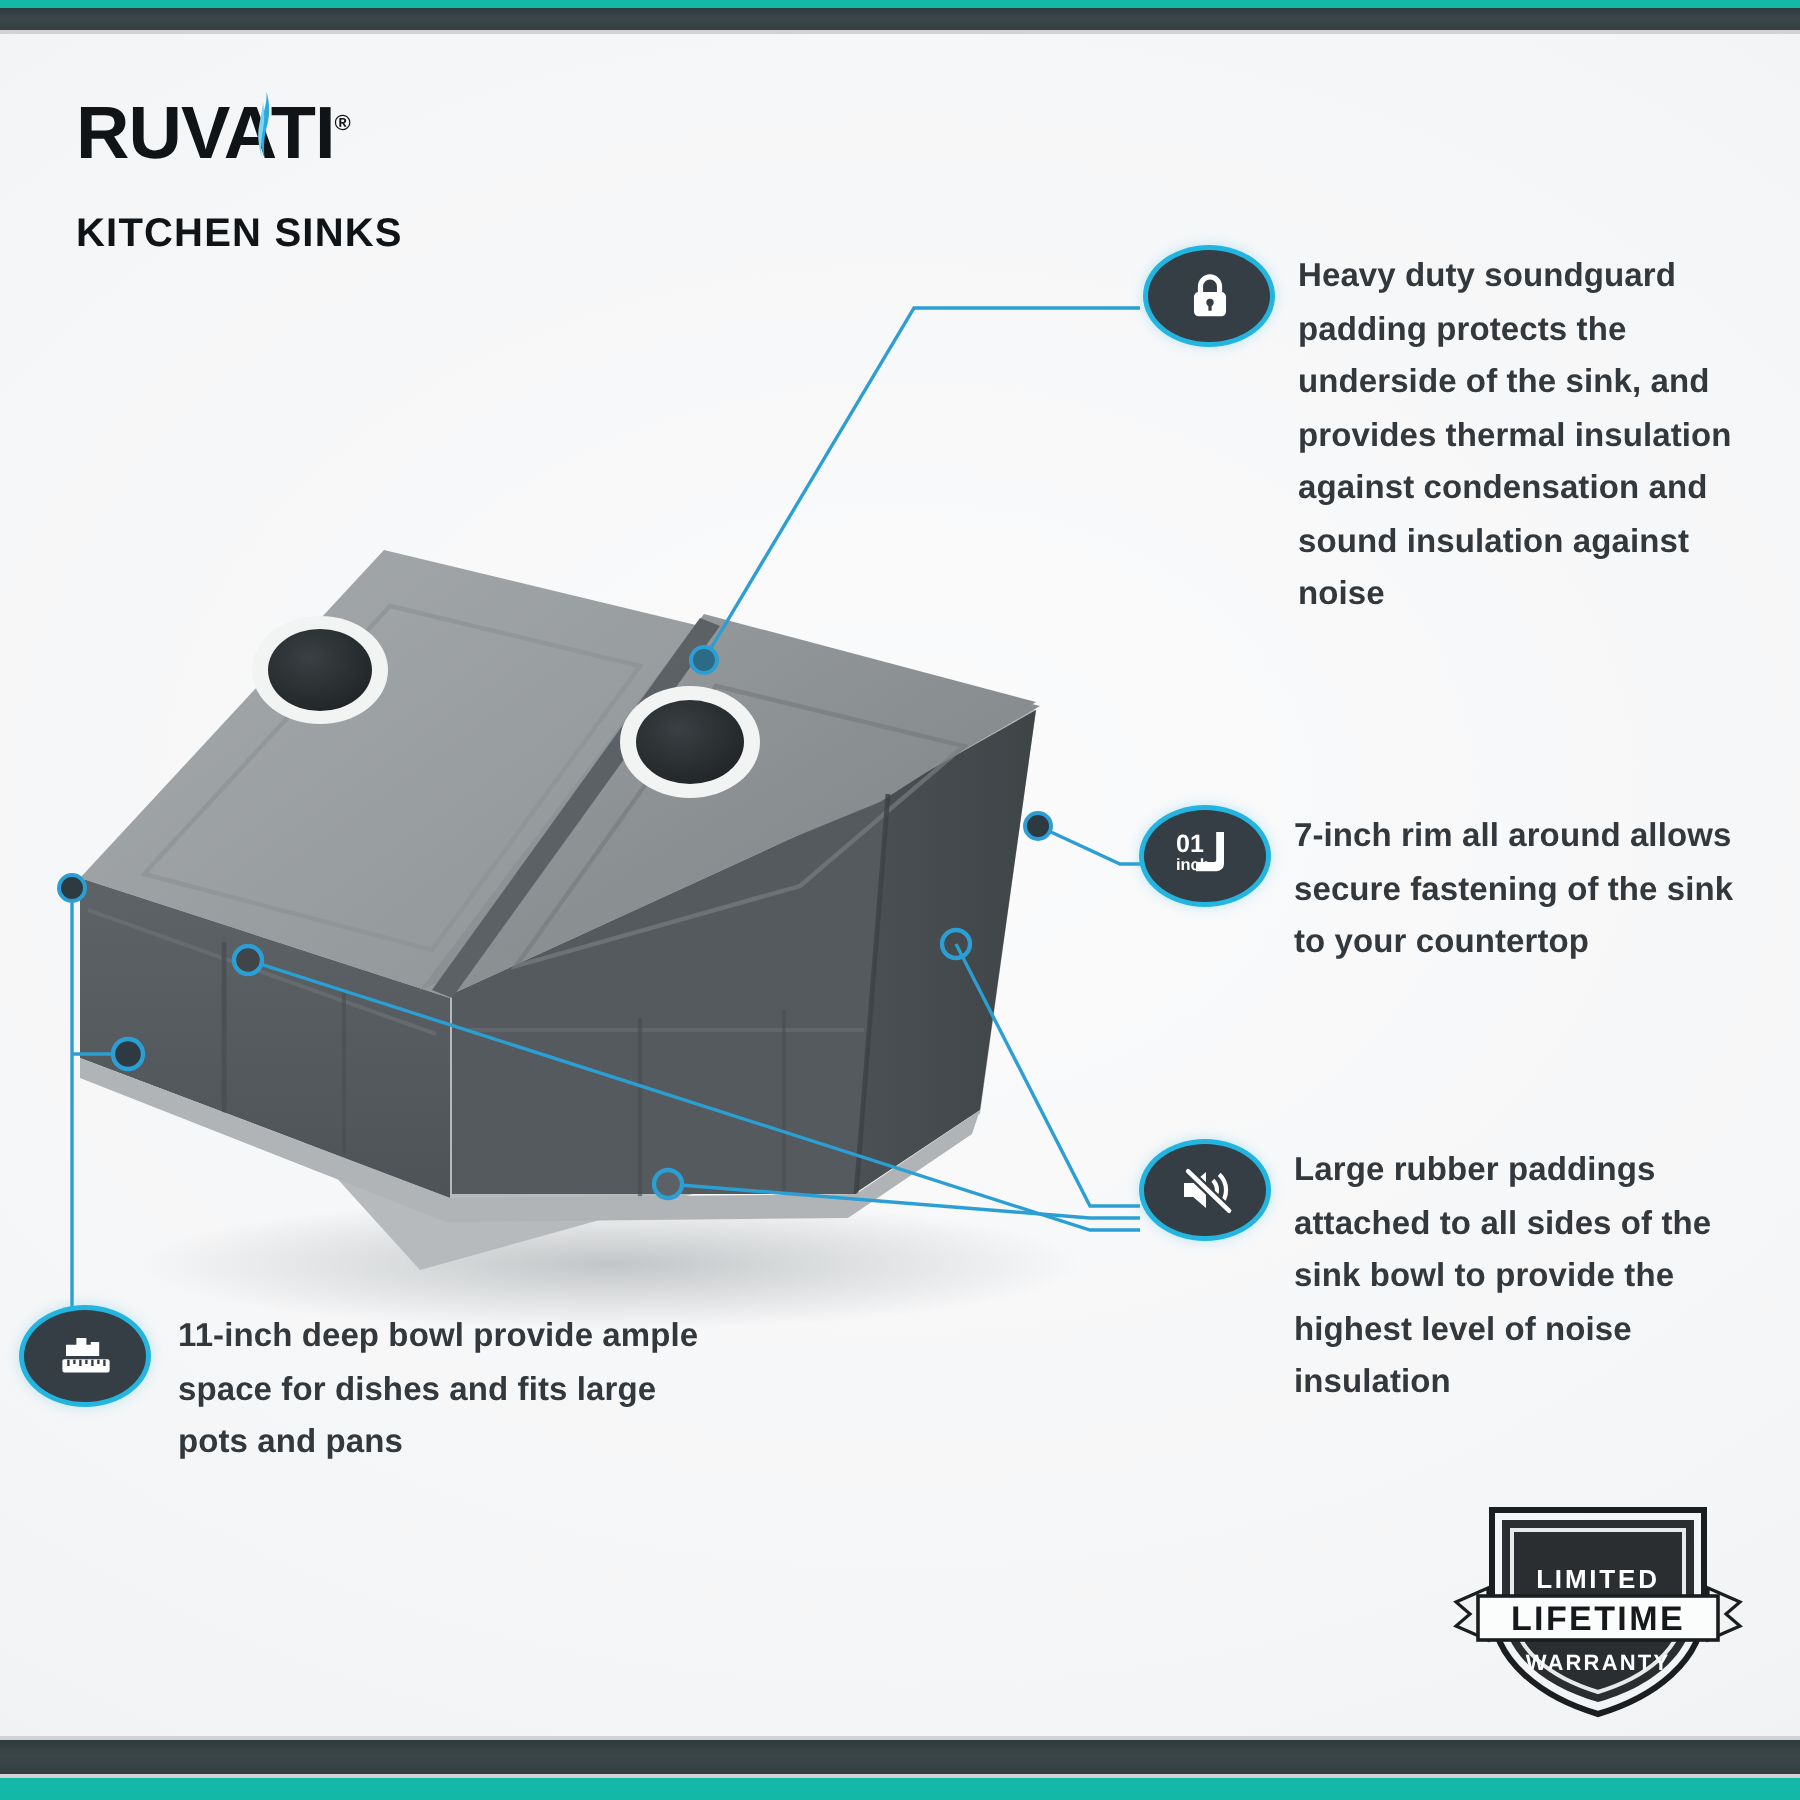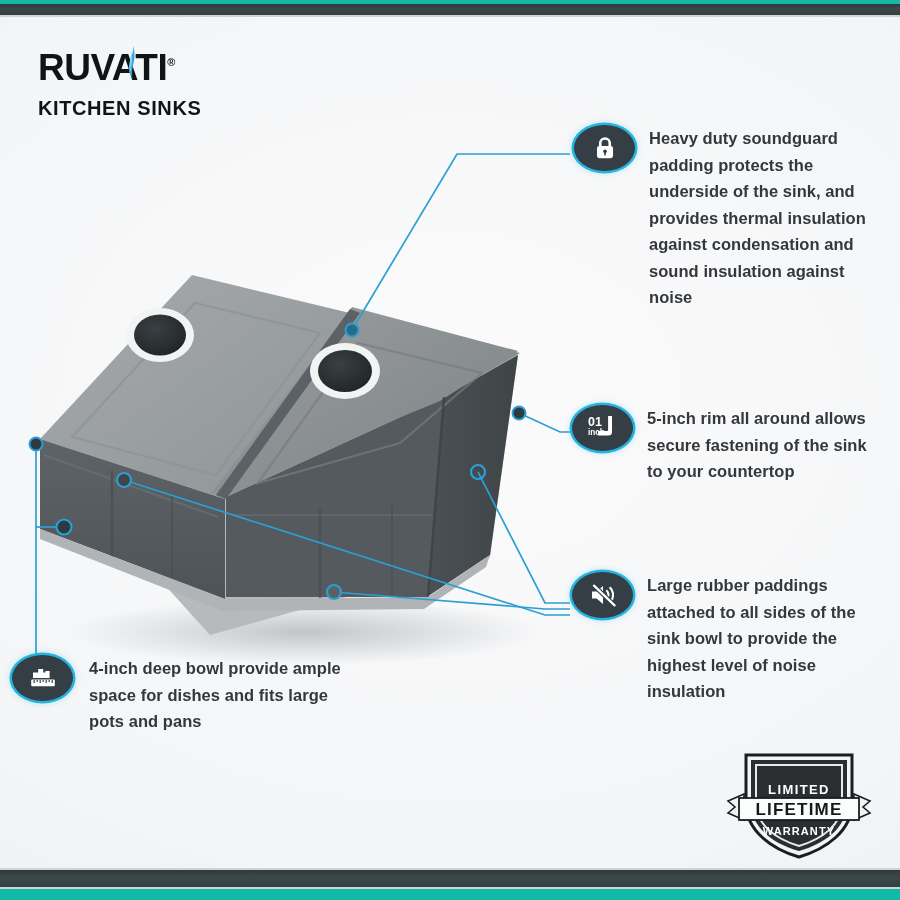--- a/index.html
+++ b/index.html
@@ -70,21 +70,21 @@
     width: 12px; height: 38px;
     pointer-events: none;
   }
   .logo-sub {
     font-family: "Liberation Sans", sans-serif;
     font-weight: bold;
     font-size: 20px;
     letter-spacing: 0.6px;
     color: #111417;
     line-height: 26px;
-    margin-top: 7px;
+    margin-top: 17px;
     white-space: nowrap;
   }
 
   
   #product {
     position: absolute;
     left: 20px; top: 230px;
     width: 540px; height: 420px;
   }
 
@@ -271,21 +271,21 @@
     </div>
 
     <div class="callout" id="callout-rim">
       <div class="badge">
         <svg width="34" height="30" viewBox="0 0 34 30">
           <text x="2" y="13" font-family="Liberation Sans, sans-serif" font-size="12.5" font-weight="bold" fill="#ffffff">01</text>
           <text x="2" y="22" font-family="Liberation Sans, sans-serif" font-size="8.2" font-weight="bold" fill="#ffffff">inch</text>
           <path d="M20 3 h6 v16 a3.6 3.6 0 0 1 -3.6 3.6 H12 v-4.6 h9.2 a0.9 0.9 0 0 0 0.9 -0.9 V3 Z" fill="#ffffff"></path>
         </svg>
       </div>
-      <div class="callout-text">5-inch rim all around allows secure fastening of the sink to your countertop</div>
+      <div class="callout-text">7-inch rim all around allows secure fastening of the sink to your countertop</div>
     </div>
 
     <div class="callout" id="callout-rubber">
       <div class="badge">
         <svg width="28" height="26" viewBox="0 0 28 26">
           <path d="M3 9.5 h4.6 L14 4 v18 l-6.4 -5.5 H3 Z" fill="#ffffff"></path>
           <path d="M17.4 8.2 a6.6 6.6 0 0 1 0 9.6" fill="none" stroke="#ffffff" stroke-width="2.1"></path>
           <path d="M20.6 5.2 a10.6 10.6 0 0 1 0 15.6" fill="none" stroke="#ffffff" stroke-width="2.1"></path>
           <path d="M5 3.6 L25.6 23.4" stroke="#343e44" stroke-width="4.6" stroke-linecap="round"></path>
           <path d="M5 3.6 L25.6 23.4" stroke="#ffffff" stroke-width="2.2" stroke-linecap="round"></path>
@@ -303,21 +303,21 @@
             <path d="M6.2 14.9 v3.1"></path>
               <path d="M9.2 14.9 v2.1"></path>
               <path d="M12.2 14.9 v3.1"></path>
             <path d="M15.2 14.9 v2.1"></path>
               <path d="M18.2 14.9 v3.1"></path>
               <path d="M21.2 14.9 v2.1"></path>
             <path d="M24.2 14.9 v3.1"></path>
           </g>
         </svg>
       </div>
-      <div class="callout-text">4-inch deep bowl provide ample space for dishes and fits large pots and pans</div>
+      <div class="callout-text">11-inch deep bowl provide ample space for dishes and fits large pots and pans</div>
     </div>
 
     <svg id="warranty" viewBox="0 0 146 116">
       <path d="M20 8 H126 V56 C126 84 100 102 73 110 C46 102 20 84 20 56 Z" fill="none" stroke="#1b1e20" stroke-width="3"></path>
       <path d="M25 13 H121 V56 C121 81 98 97 73 104 C48 97 25 81 25 56 Z" fill="#2b2e30"></path>
       <path d="M30 18 H116 V56 C116 78 96 92 73 99 C50 92 30 78 30 56 Z" fill="none" stroke="#e8eaea" stroke-width="2"></path>
       <text x="73" y="47" text-anchor="middle" font-family="Liberation Sans, sans-serif" font-size="13" font-weight="bold" fill="#ffffff" letter-spacing="1.4">LIMITED</text>
       <path d="M2 54 L18 47 L18 73 L2 66 L9 60 Z" fill="#f2f3f3" stroke="#1b1e20" stroke-width="1.6"></path>
       <path d="M144 54 L128 47 L128 73 L144 66 L137 60 Z" fill="#f2f3f3" stroke="#1b1e20" stroke-width="1.6"></path>
       <rect x="13" y="51" width="120" height="22" fill="#fbfcfc" stroke="#1b1e20" stroke-width="1.8"></rect>

